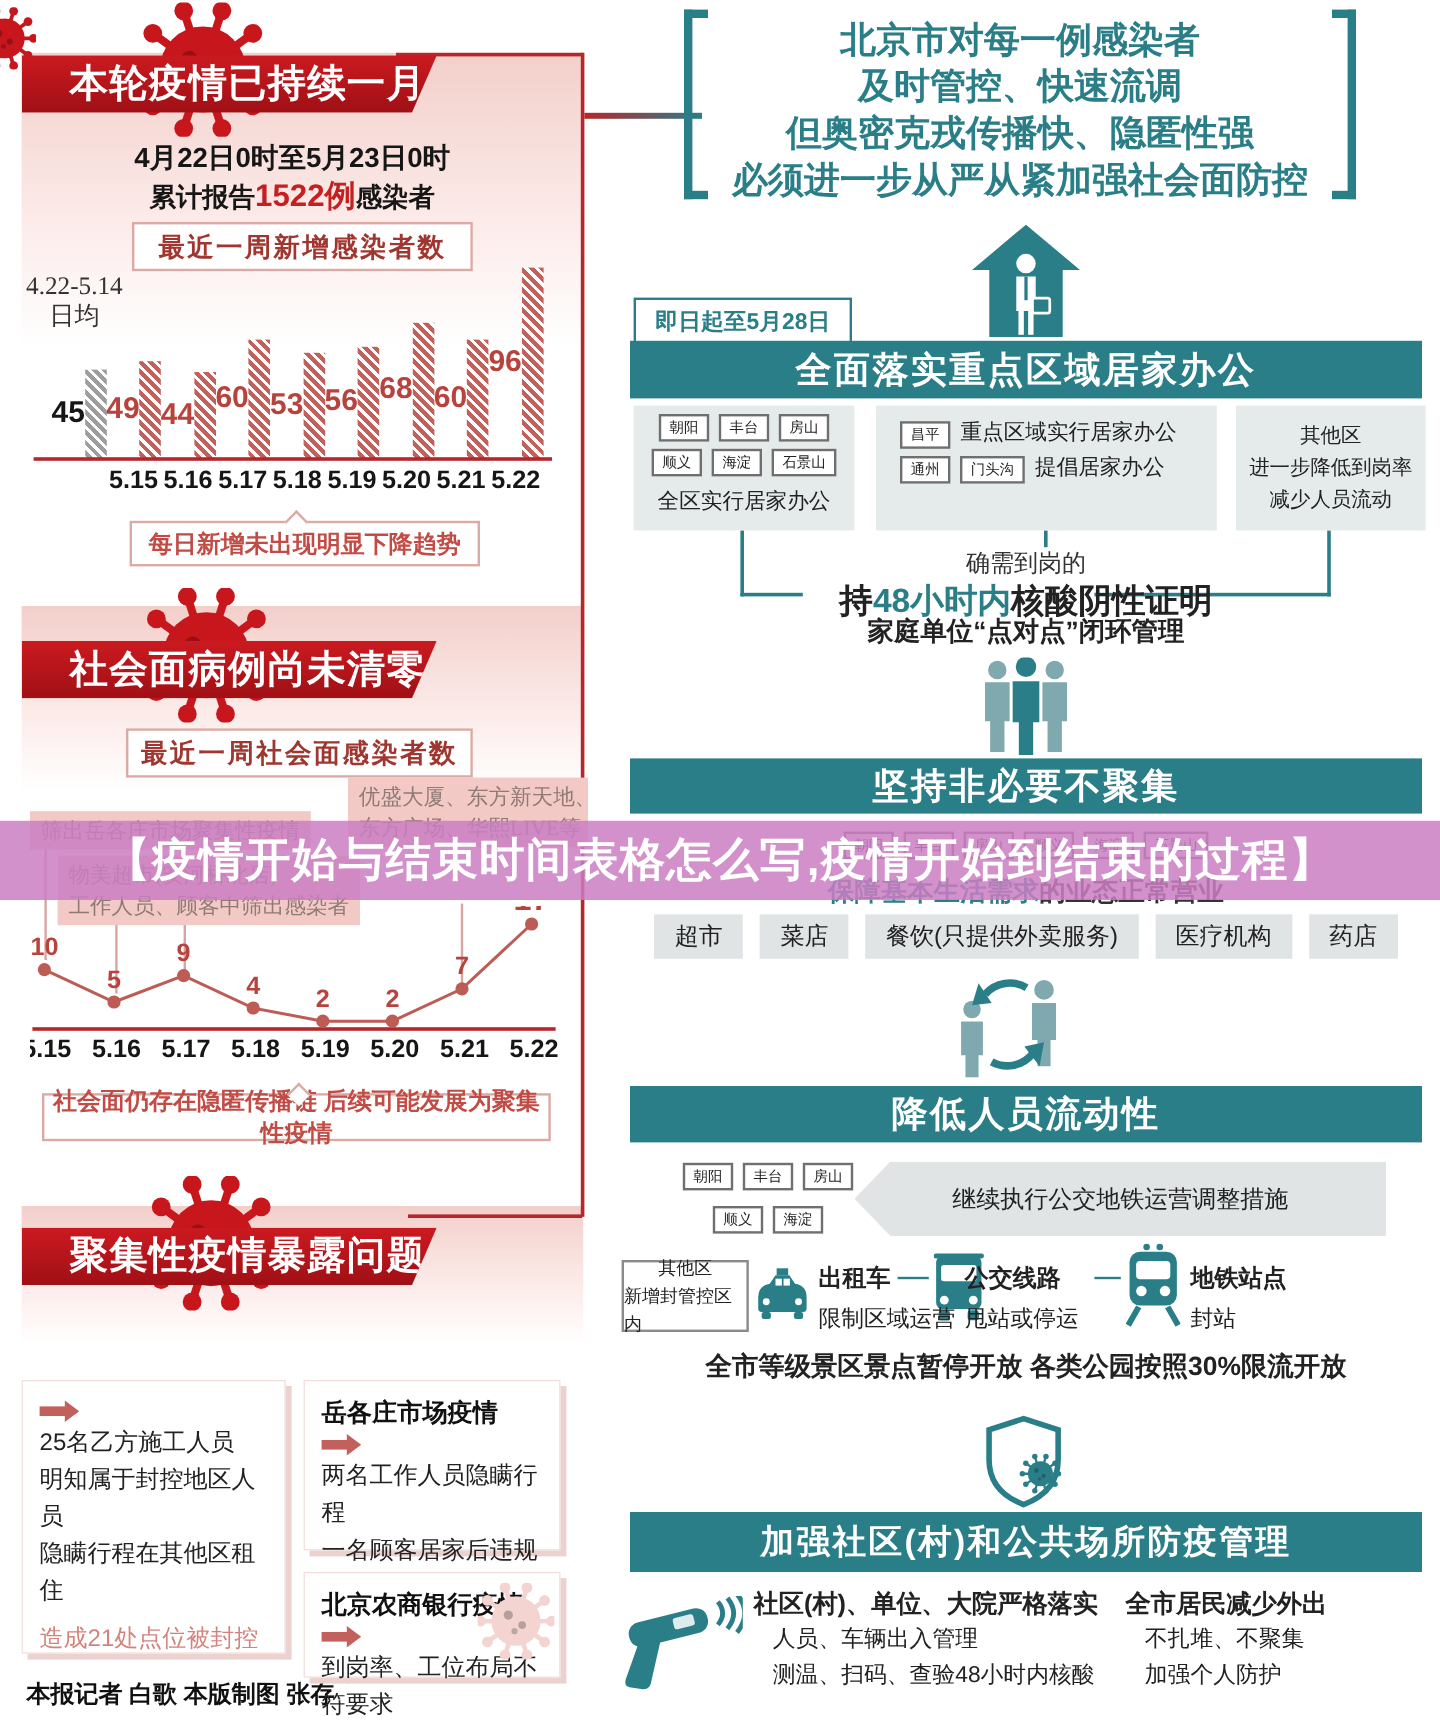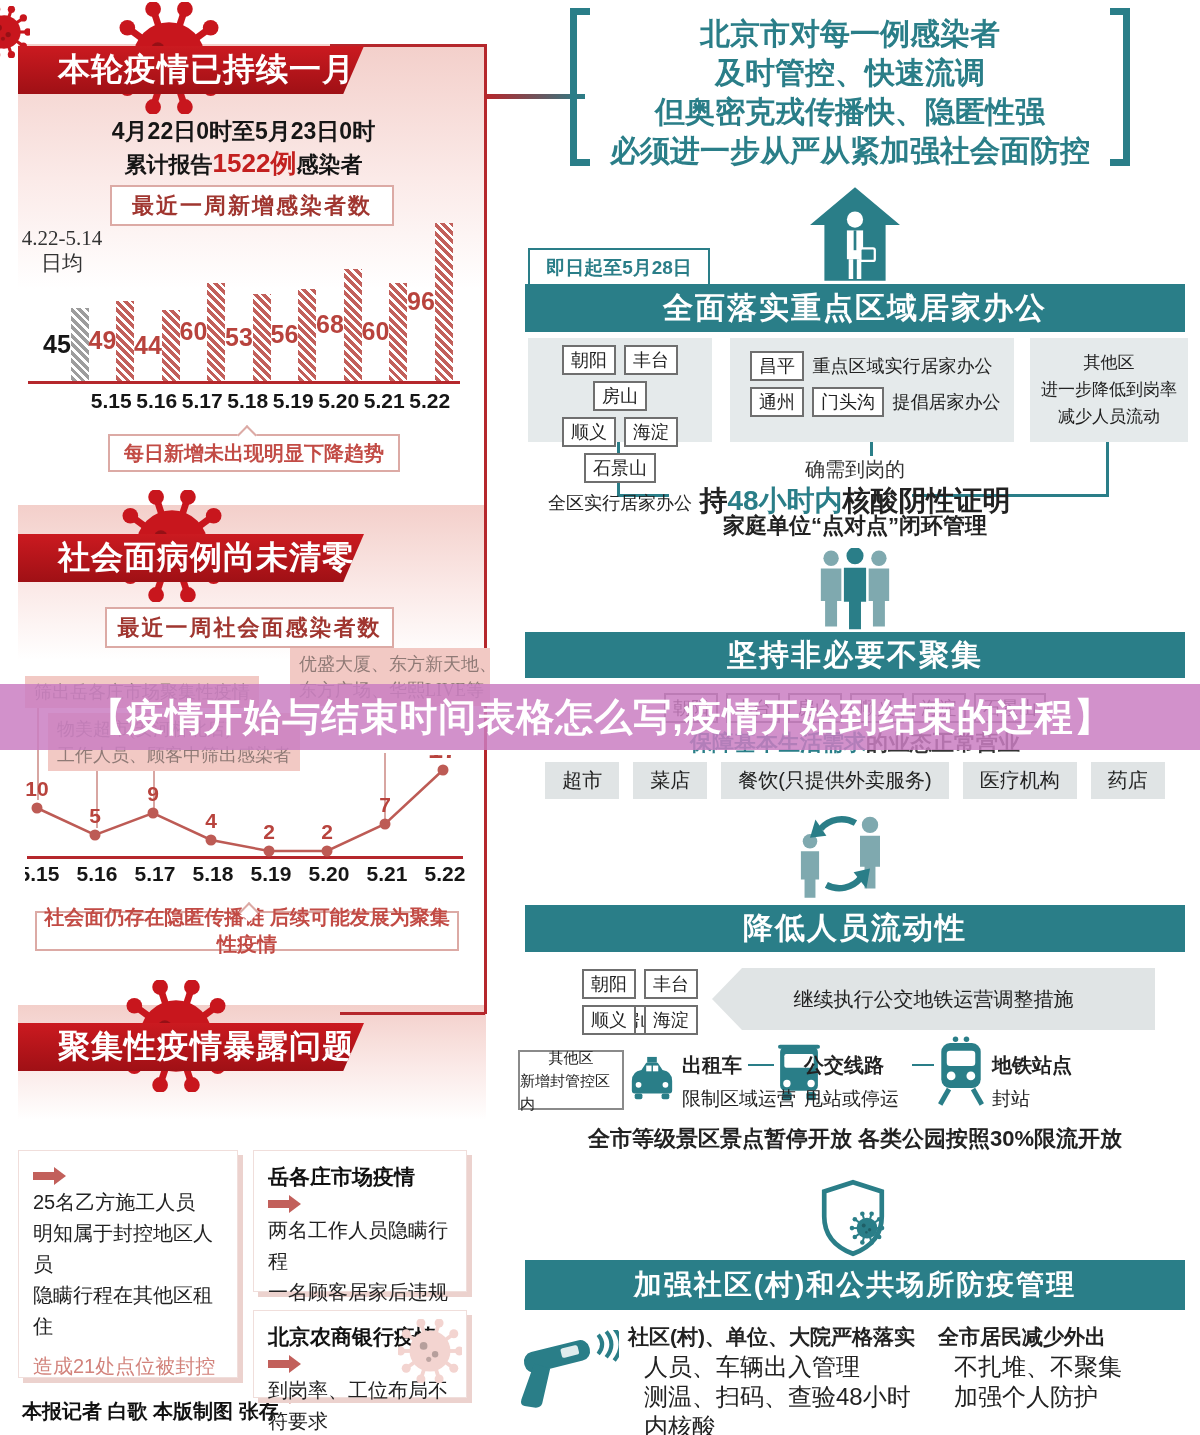--- a/index.html
+++ b/index.html
@@ -26,31 +26,31 @@
   .bar-val.avg{color:#161616;}
   #bar-dates{position:absolute;left:43px;top:389px;width:410px;display:flex;z-index:2;}
   .bar-datecell{width:45.5px;text-align:center;font-weight:bold;font-size:21px;color:#161616;}
   
   .banner-teal{position:absolute;left:525px;width:660px;background:#2a7e88;color:#fff;font-weight:bold;text-align:center;z-index:3;display:flex;align-items:center;justify-content:center;letter-spacing:2px;}
   .bracket{position:absolute;width:20px;height:158px;border:7px solid #2a7e88;box-sizing:border-box;z-index:2;}
   .bracket.left{border-right:none;}
   .bracket.right{border-left:none;}
   #headline{position:absolute;left:590px;top:14px;width:520px;text-align:center;color:#2a7e88;font-weight:bold;font-size:30px;line-height:39px;z-index:2;}
   .gpanel{position:absolute;background:#e5eaeb;z-index:2;text-align:center;box-sizing:border-box;}
-  .chip{background:#fff;border:2px solid #6f6f6f;color:#222;display:inline-block;font-size:18px;padding:1px 7px;margin:3px 4px;}
+  .chip{background:#fff;border:2px solid #6f6f6f;color:#222;display:inline-block;font-size:12px;padding:1px 7px;margin:3px 4px;}
   .chip-gray{background:#e0e4e5;color:#222;display:inline-block;font-size:20px;padding:5px 17px;margin:0 7px;}
   .gline{font-size:17px;color:#222;line-height:27px;}
   .tealline{position:absolute;background:#2a7e88;z-index:1;}
   .gradline{position:absolute;background:linear-gradient(90deg,#b5272c,#2a7e88);z-index:2;}
   .datetag{position:absolute;border:2px solid #2a7e88;background:#fff;color:#2a7e88;font-weight:bold;font-size:19px;display:flex;align-items:center;justify-content:center;z-index:3;}
   .arrowbox{position:absolute;background:#e0e4e5;display:flex;align-items:center;justify-content:center;font-size:20px;color:#222;clip-path:polygon(30px 0,100% 0,100% 100%,30px 100%,0 50%);z-index:1;}
   .whitebox{position:absolute;background:#fff;border:2px solid #8a8a8a;display:flex;flex-direction:column;align-items:center;justify-content:center;font-size:15px;color:#222;line-height:23px;z-index:2;}
   .tr-name{font-weight:bold;font-size:20px;color:#222;}
   .tr-desc{font-size:19px;color:#222;margin-top:7px;}
-  .bline{font-size:24px;color:#222;line-height:30px;padding-left:16px;}
+  .bline{font-size:19px;color:#222;line-height:30px;padding-left:16px;}
   .bline:first-child{font-weight:bold;font-size:21px;padding-left:0;}
   
   .casebox{position:absolute;background:#fff;border:1px solid #f0dedb;box-shadow:5px 5px 0 #ecd2ce;padding:12px 14px;box-sizing:border-box;z-index:2;}
   .case-title{font-weight:bold;font-size:21px;color:#111;}
   .case-line{font-size:20px;color:#222;line-height:31px;}
   .case-line.hl{color:#d2837c;}
   .case-line:not(.hl)+.case-line.hl{margin-top:9px;}
   .arr{display:inline-block;vertical-align:middle;width:22px;height:8px;background:#c2605b;position:relative;margin:0 14px 0 2px;}
   .arr::after{content:"";position:absolute;right:-11px;top:-5px;border-left:12px solid #c2605b;border-top:9px solid transparent;border-bottom:9px solid transparent;}
   .arr.blk{display:block;margin:9px 0 7px 0;}

